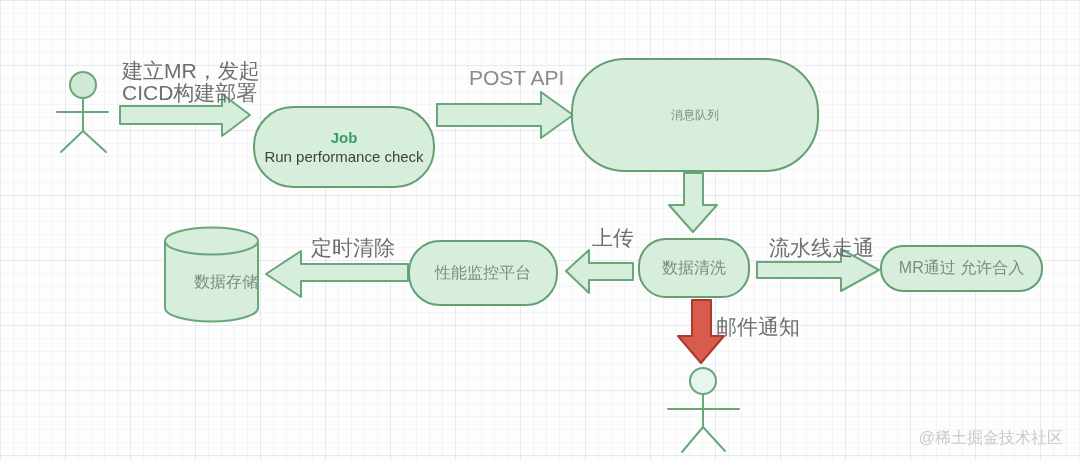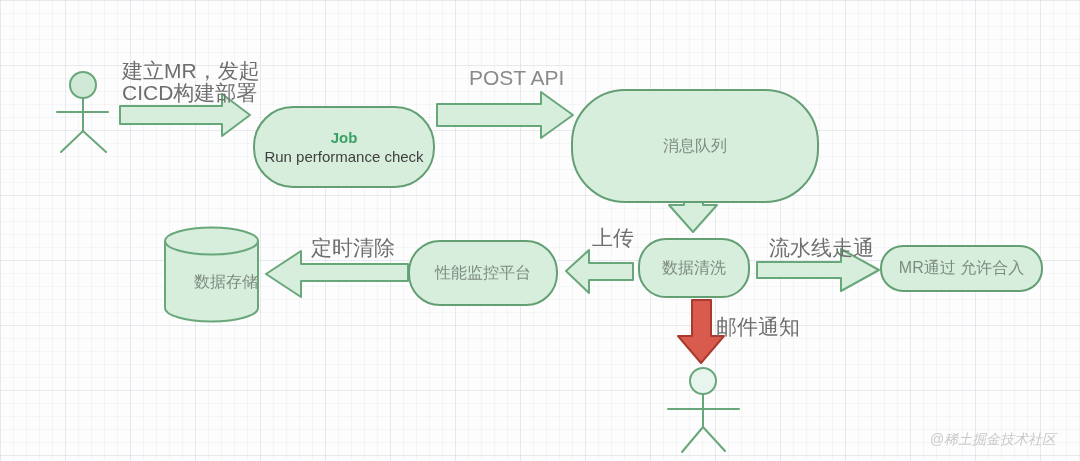--- a/index.html
+++ b/index.html
@@ -24,21 +24,21 @@
     background: #d8eedd;
     border: 2px solid #639f73;
     display: flex;
     flex-direction: column;
     align-items: center;
     justify-content: center;
     text-align: center;
     color: #7e8b80;
   }
   .node-job      { left: 253px; top: 70px;  width: 182px; height: 82px;  border-radius: 40px; margin-top: 36px; }
-  .node-queue    { left: 571px; top: 58px;  width: 248px; height: 114px; border-radius: 54px; font-size: 16px; margin-top: 31px; }
+  .node-queue    { left: 571px; top: 58px;  width: 248px; height: 114px; border-radius: 54px; font-size: 12px; }
   .node-clean    { left: 638px; top: 238px; width: 112px; height: 60px;  border-radius: 28px; font-size: 16px; }
   .node-monitor  { left: 408px; top: 240px; width: 150px; height: 66px;  border-radius: 32px; font-size: 16px; }
   .node-mr       { left: 880px; top: 245px; width: 163px; height: 47px;  border-radius: 23px; font-size: 16px; }
   .job-title     { color: #3aa065; font-weight: bold; font-size: 15px; line-height: 19px; }
   .job-subtitle  { color: #404040; font-size: 15px; line-height: 19px; }
   .edge-label {
     position: absolute;
     color: #6e6e6e;
     font-size: 21px;
     line-height: 22px;
@@ -51,24 +51,23 @@
   .lbl-cleanup  { left: 311px; top: 237px; }
   .lbl-email    { left: 716px; top: 316px; }
   .lbl-storage  {
     position: absolute;
     left: 165px; top: 272px; width: 93px;
     text-align: right;
     color: #7e8b80; font-size: 16px;
   }
   .watermark {
     position: absolute;
-    right: 24px; bottom: 12px;
+    right: 17px; bottom: 12px;
     color: #c9c9c9;
-    font-size: 14px;
-    font-style: italic;
+    font-size: 16px;
   }
 </style>
 </head>
 <body>
 
 <div class="canvas">
 
   <svg class="layer" viewBox="0 0 1080 461" xmlns="http://www.w3.org/2000/svg">
 
     <g stroke="#68a77a" stroke-width="2" fill="none" stroke-linecap="round">

